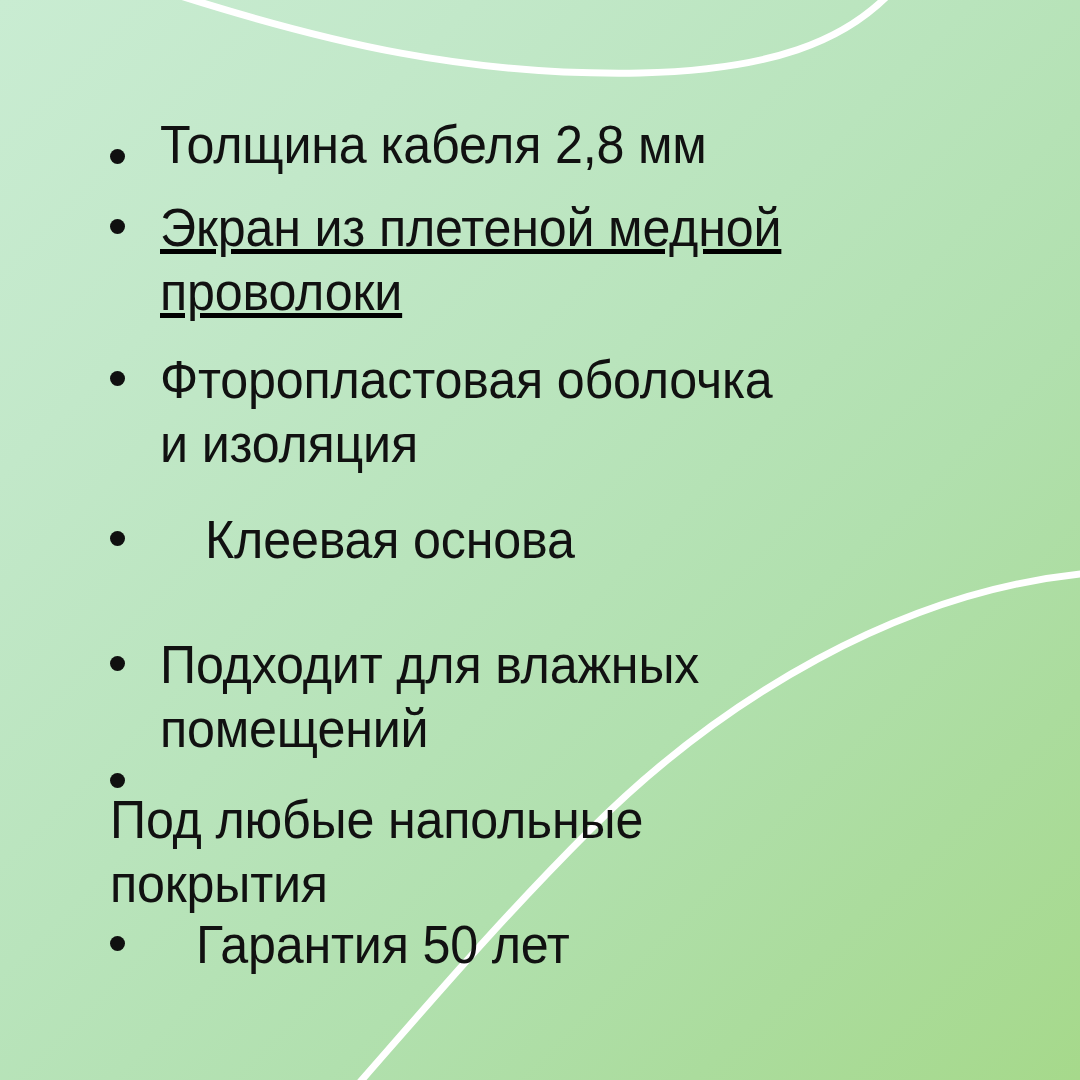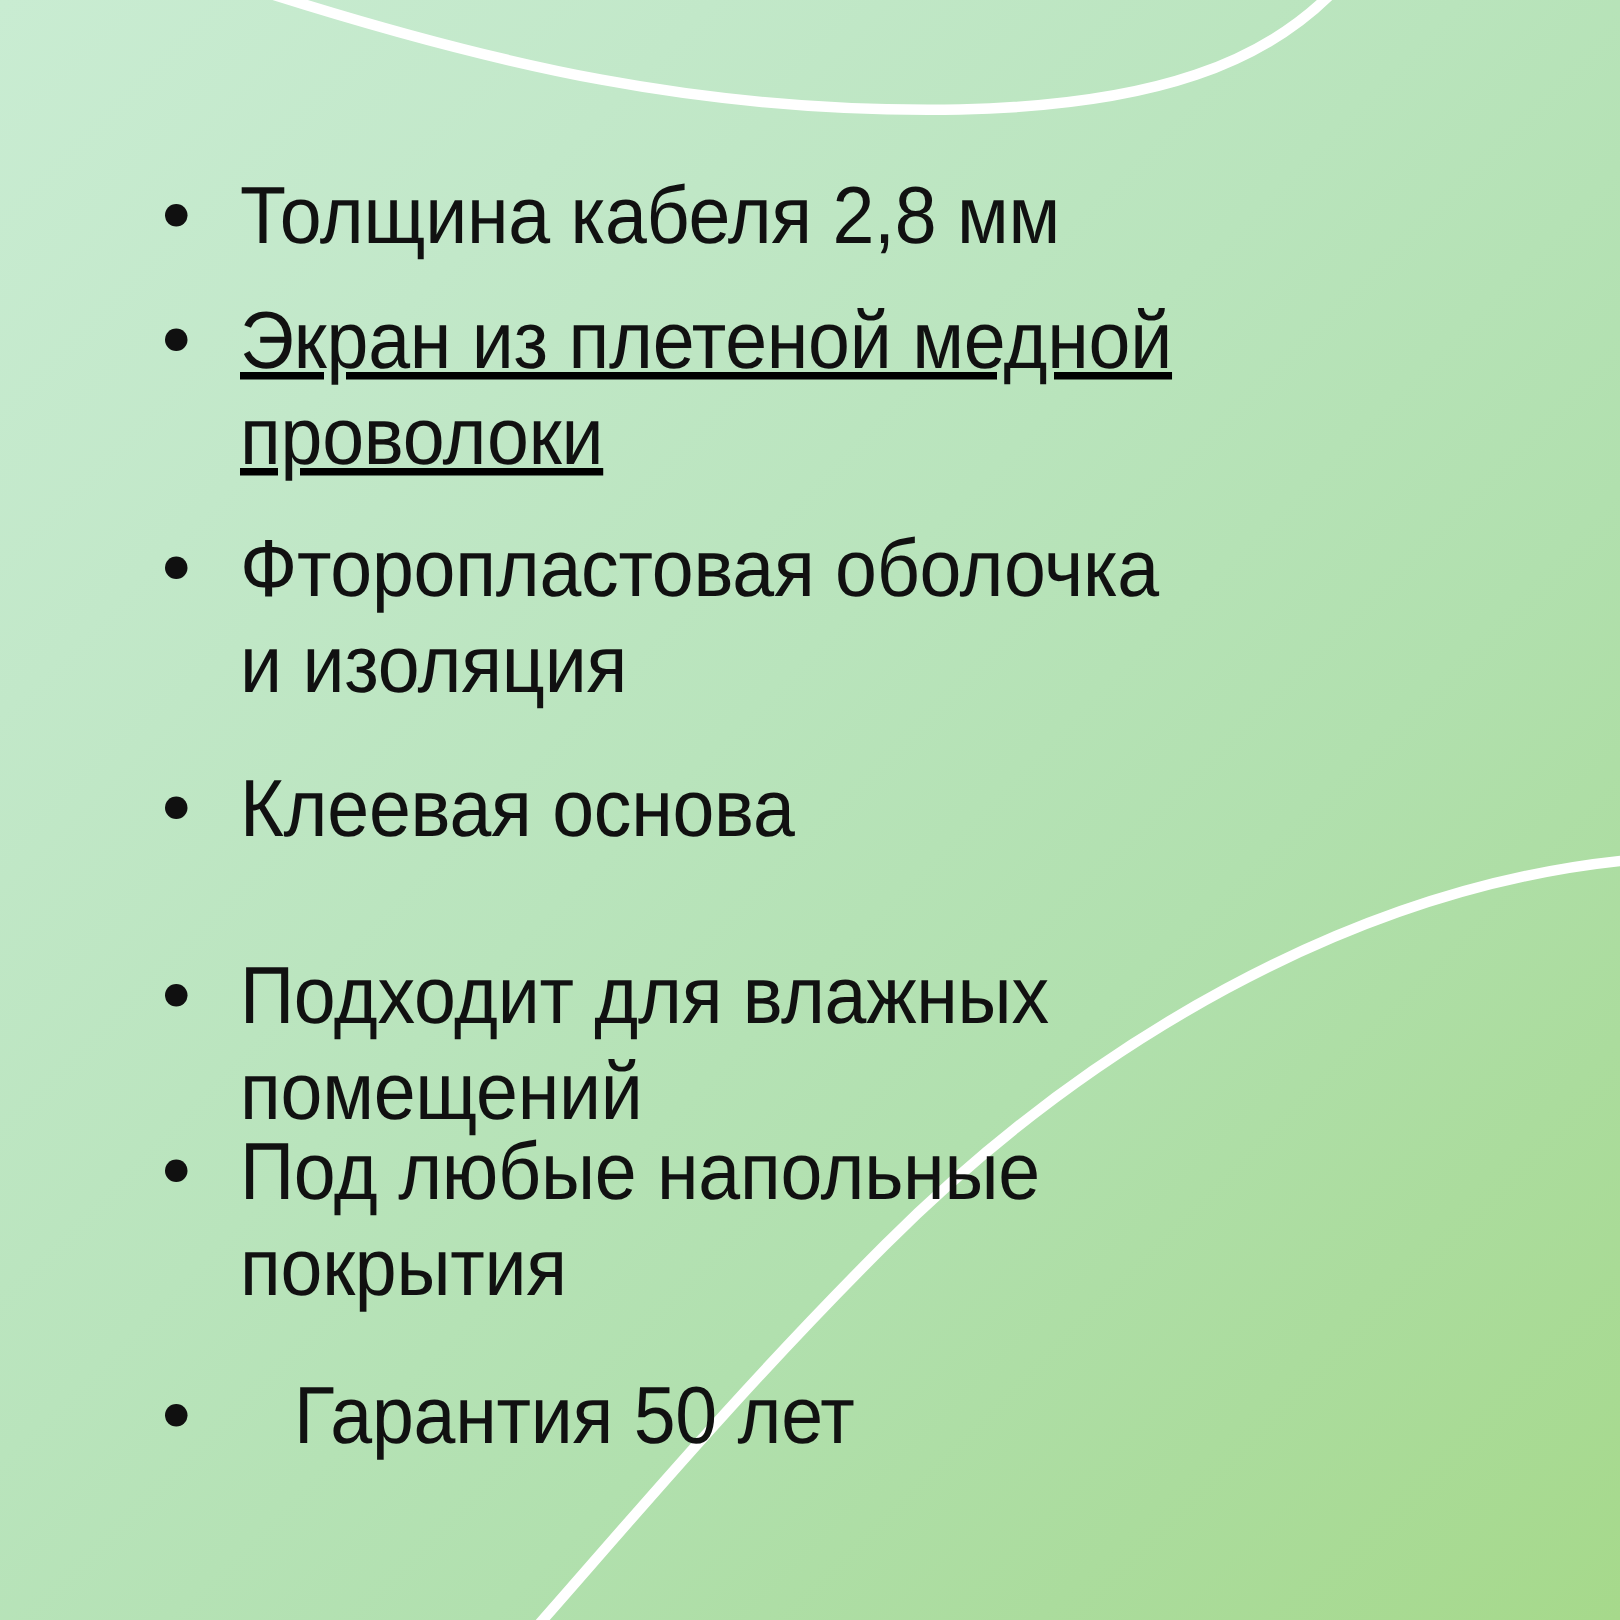--- a/index.html
+++ b/index.html
@@ -81,26 +81,26 @@
     line-height: 1.18;
     letter-spacing: -0.2px;
     font-weight: 400;
     font-stretch: condensed;
     transform: scaleX(0.93);
     transform-origin: left center;
     white-space: pre-line;
   }
 
   
-  .row-0 { top: 113px; }
+  .row-0 { top: 113px; align-items: center; }
   .row-1 { top: 196px; text-decoration: underline; }
   .row-2 { top: 348px; }
-  .row-3 { top: 508px; }
+  .row-3 { top: 508px; gap: 45px; }
   .row-4 { top: 589px; margin-top: 44px; }
-  .row-5 { top: 750px; }
+  .row-5 { top: 750px; flex-direction: column; }
   .row-6 { top: 913px; gap: 36px; }
 </style>
 </head>
 <body>
 
 <div id="canvas">
 
   <div class="bg-gradient"></div>
 
   <svg class="decor-svg" viewBox="0 0 1080 1080" preserveAspectRatio="none">

